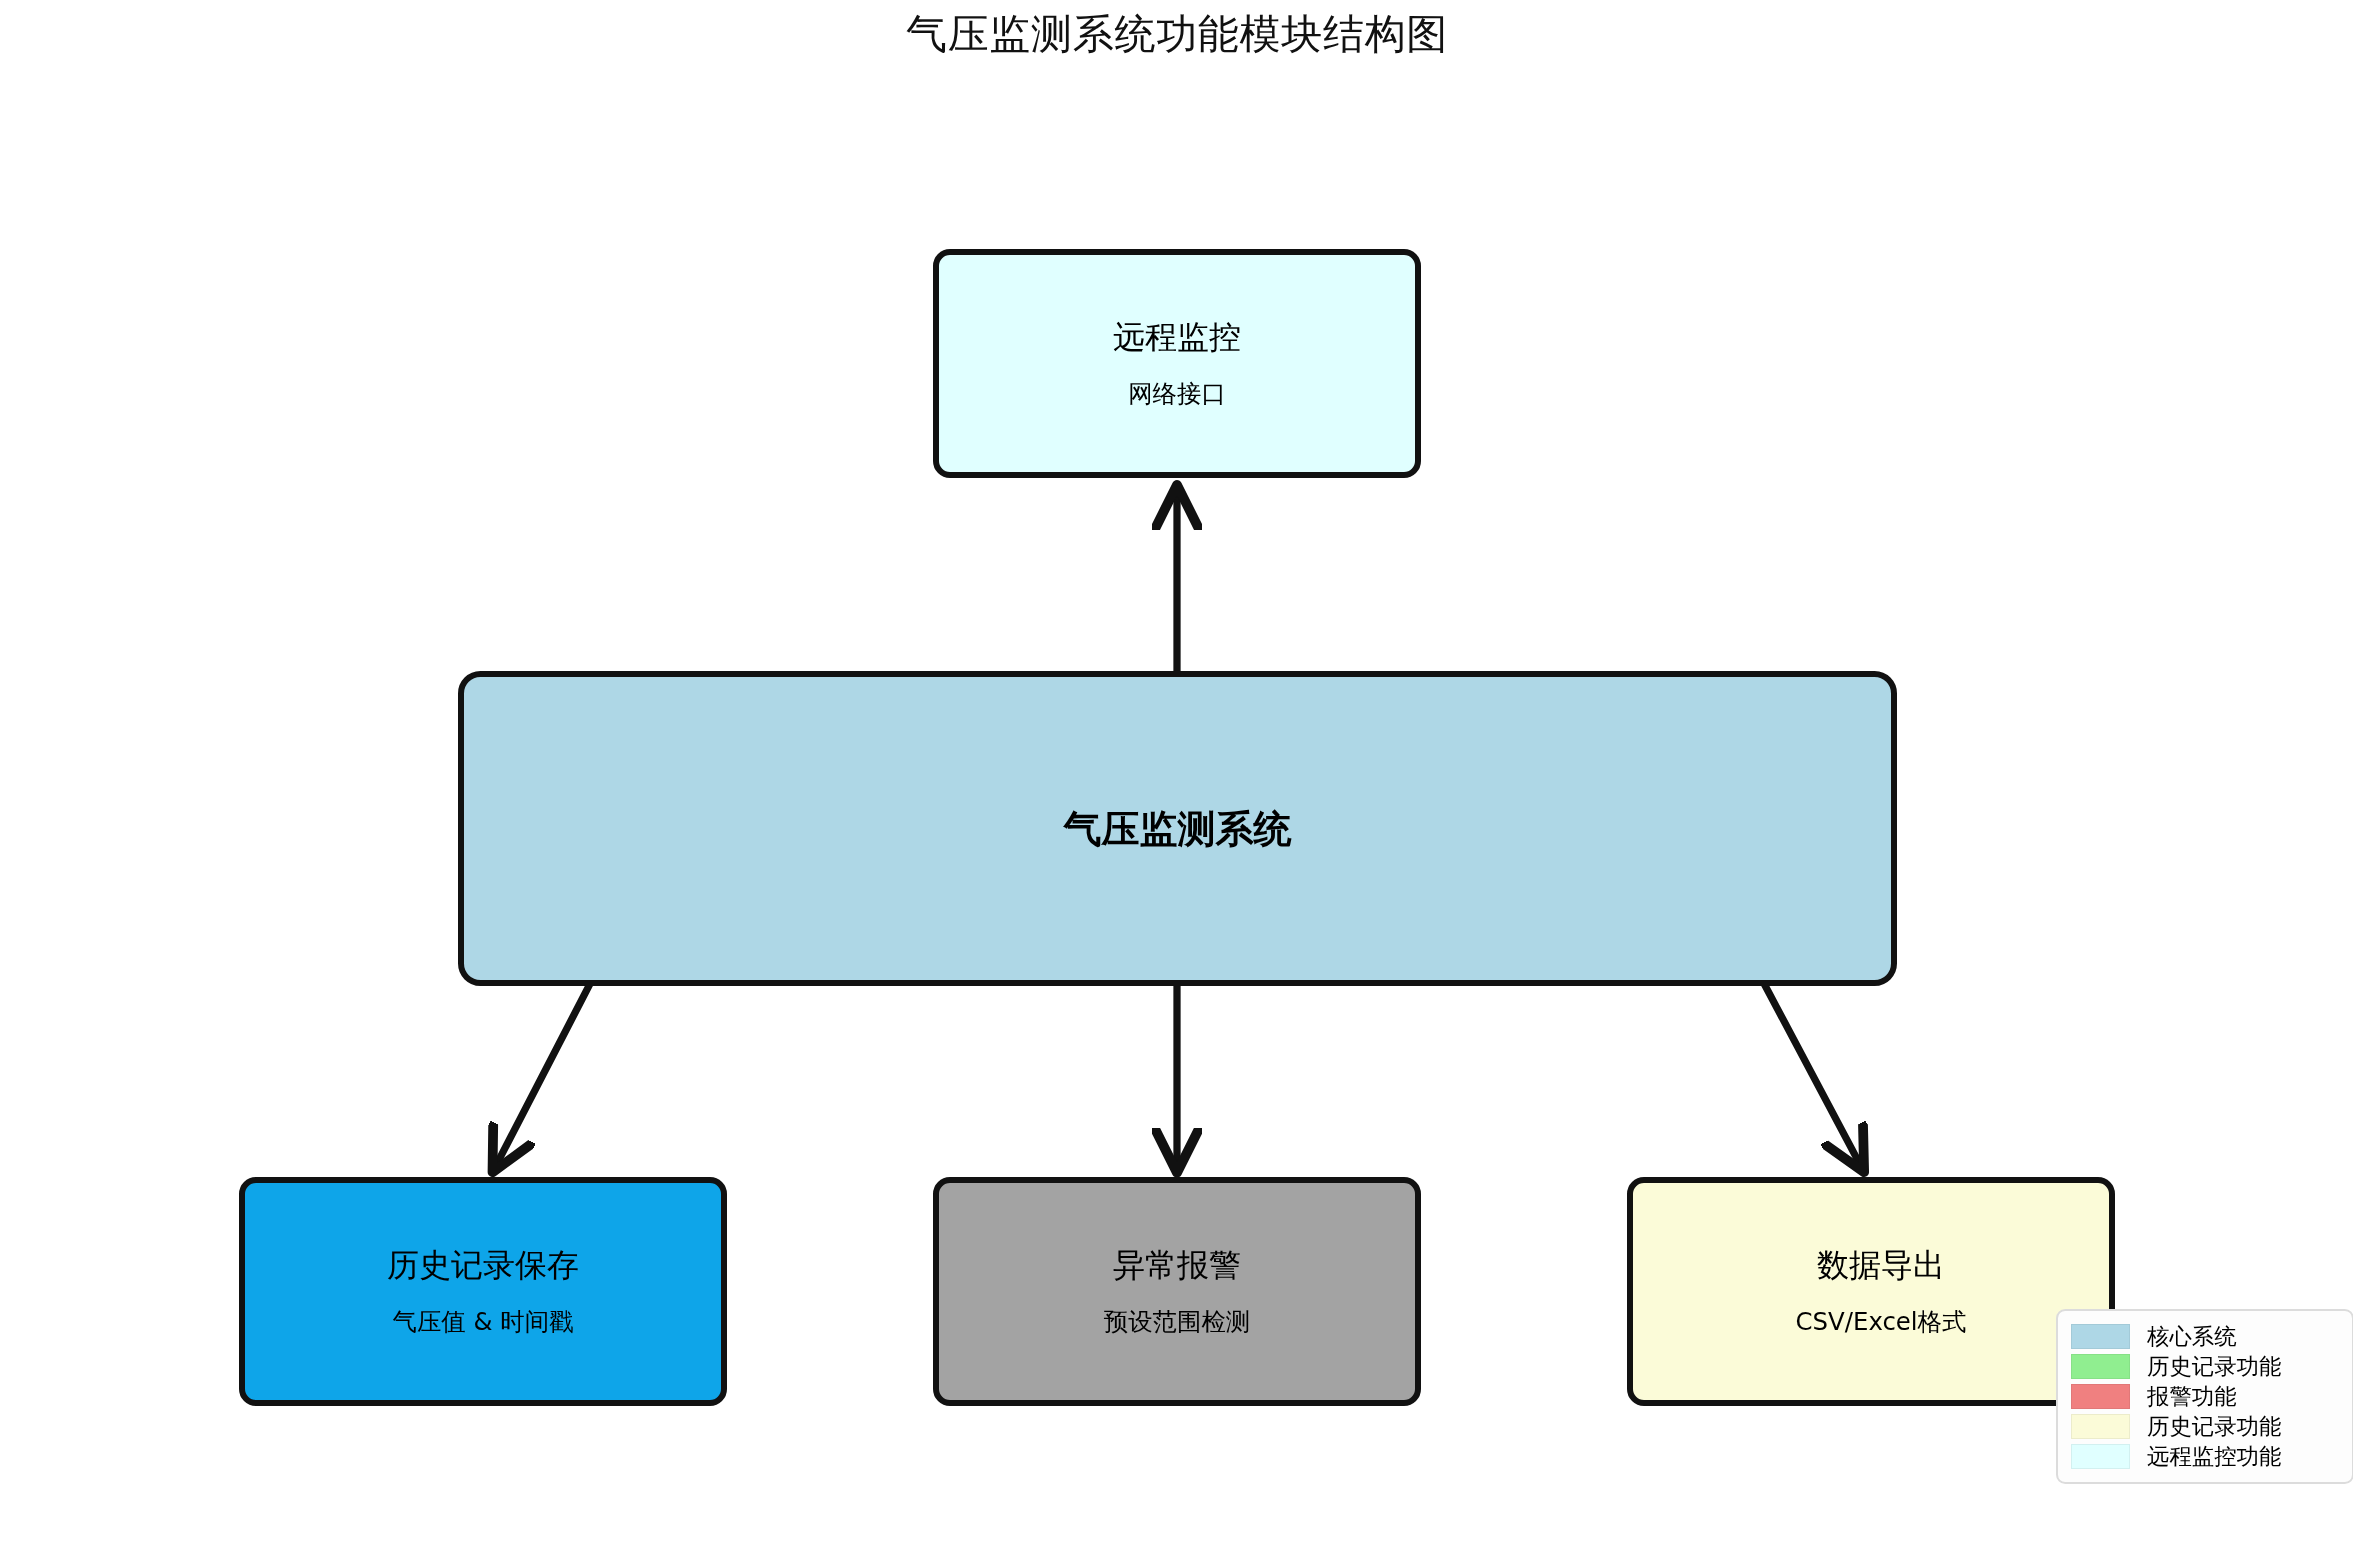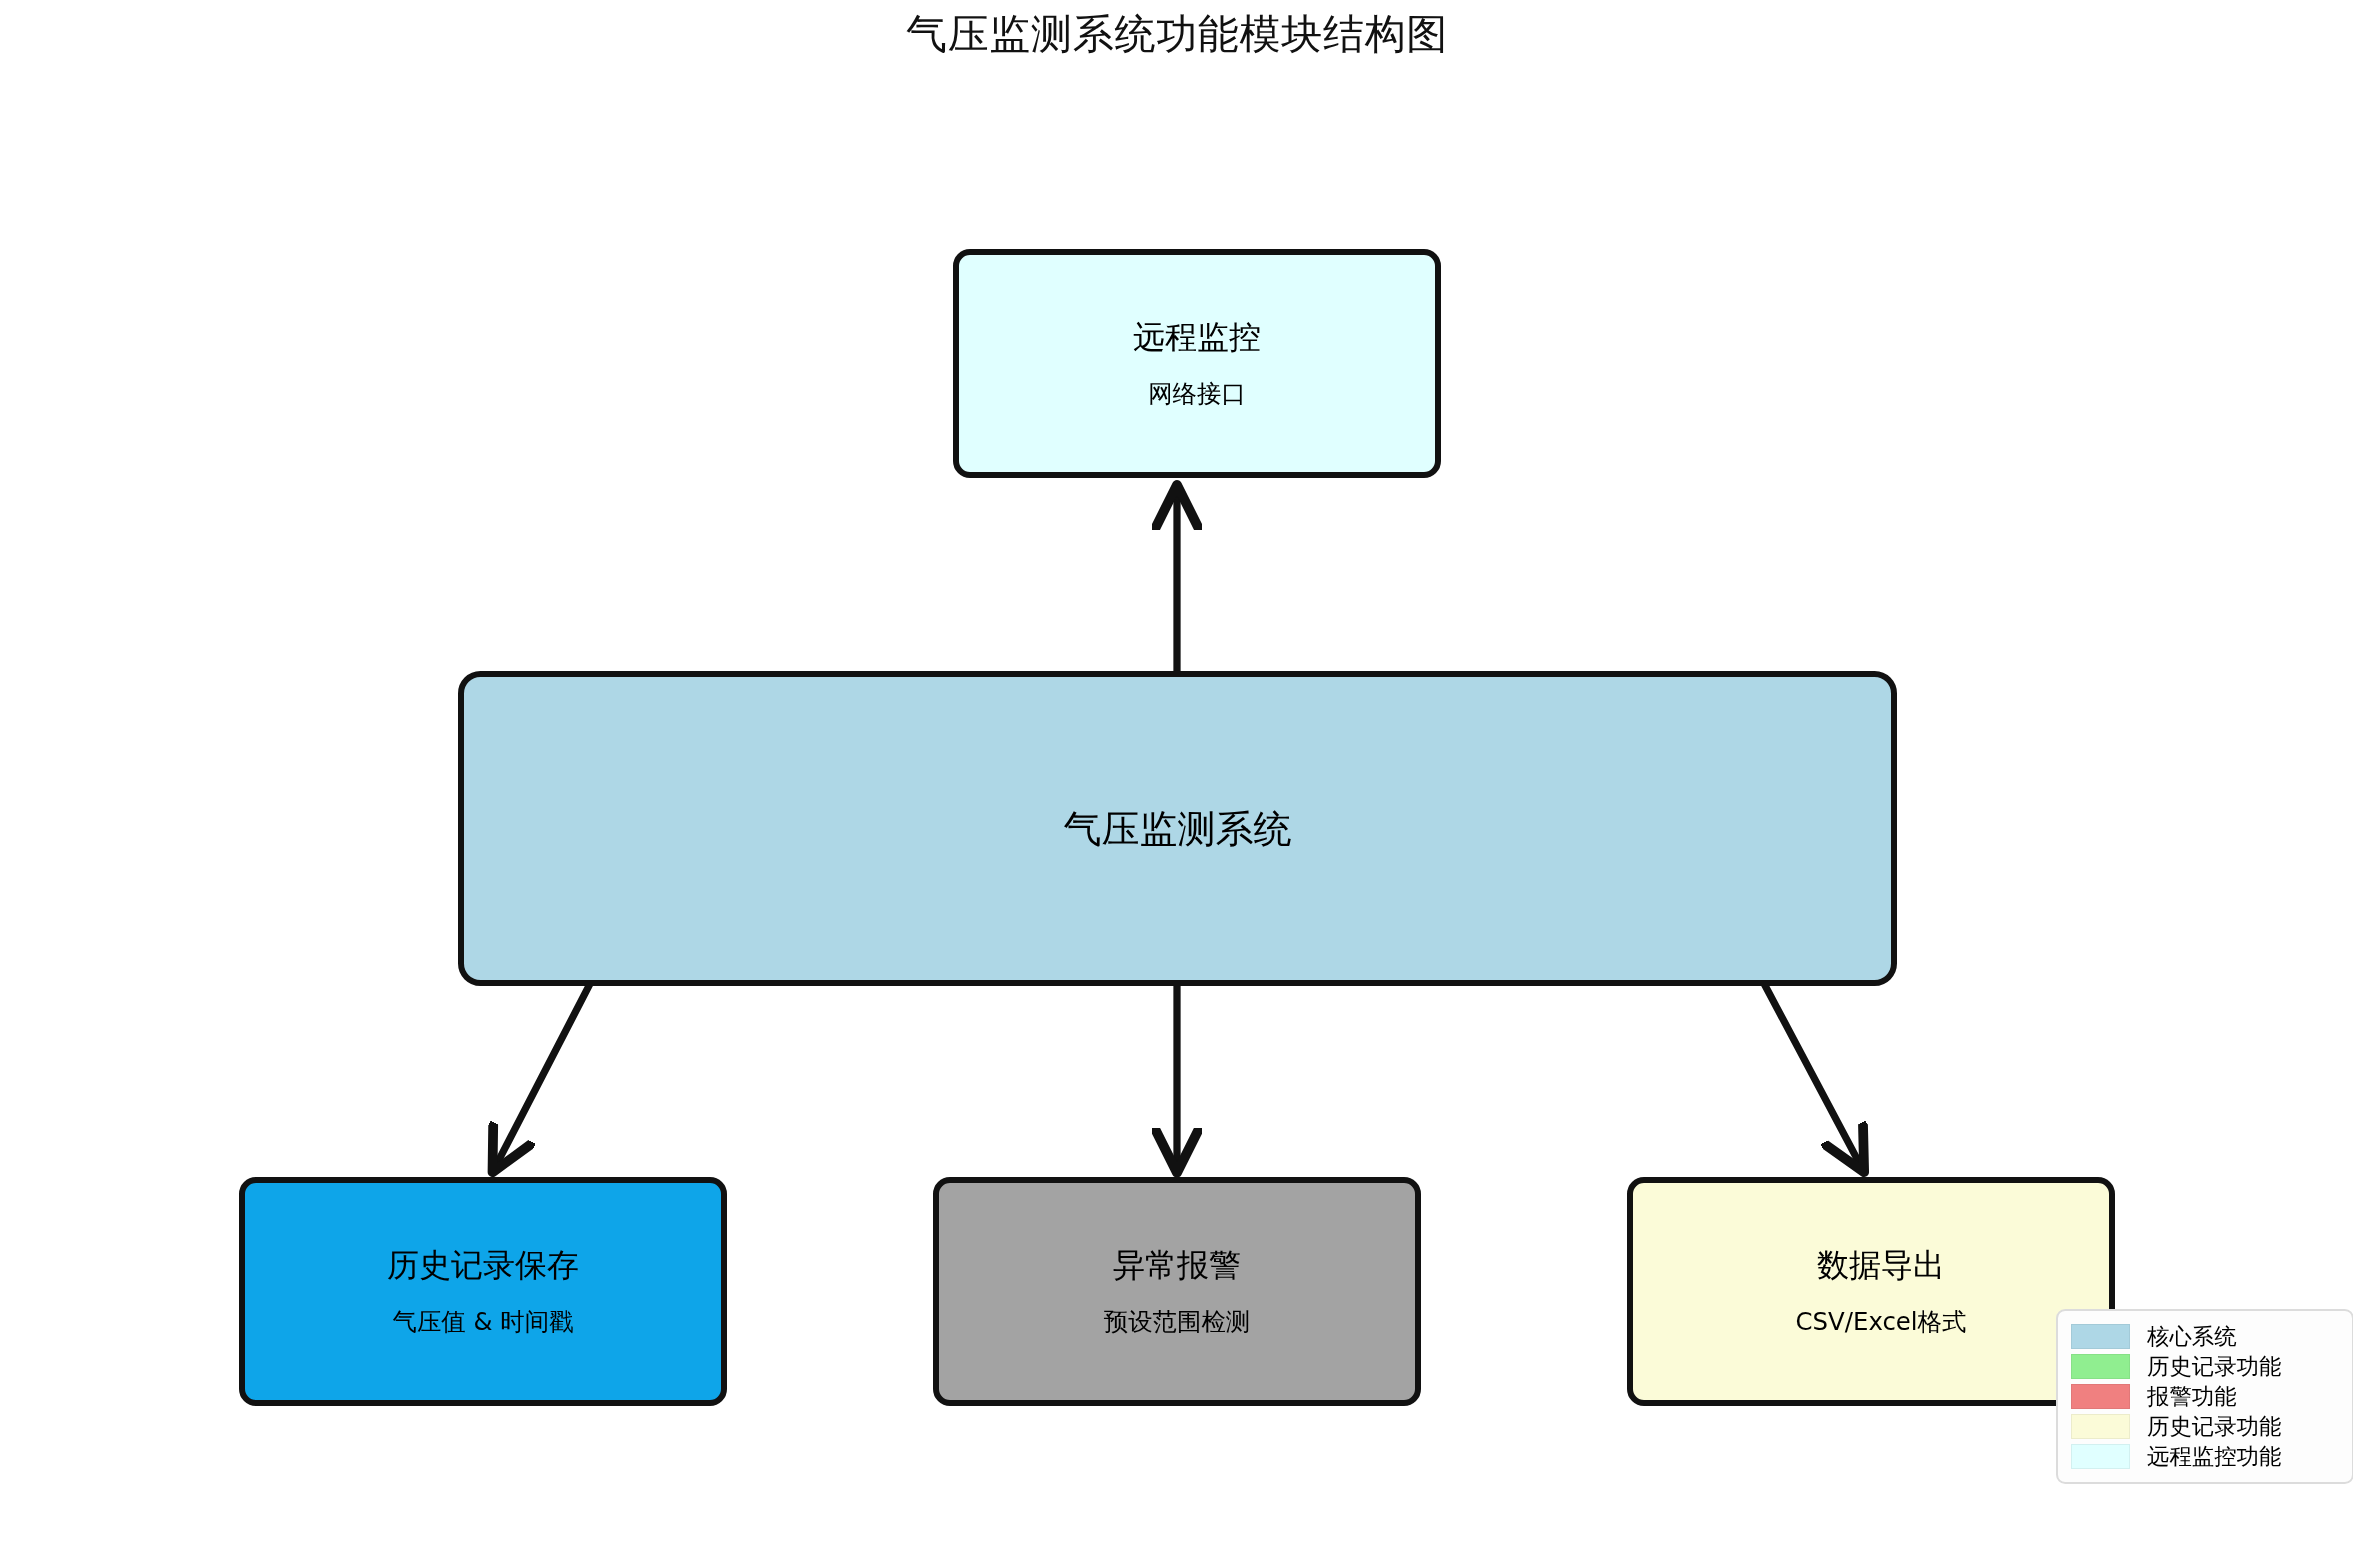--- a/index.html
+++ b/index.html
@@ -60,26 +60,26 @@
     line-height: 1.0;
     margin-top: 29px;
     white-space: nowrap;
   }
 
   .node.central {
     border-radius: 22.4px;
   }
   .node.central .node-title {
     font-size: 38px;
-    font-weight: normal;
+    font-weight: bold;
     margin-top: 0;
   }
 
   
-  #node-remote   { left: 933px; top: 249px;  width: 488px;  height: 229px; margin-left: 20px; }
+  #node-remote   { left: 933px; top: 249px;  width: 488px;  height: 229px; }
   #node-central  { left: 458px;  top: 671px; width: 1439px; height: 315px; }
   #node-history  { left: 239px;  top: 1177px; width: 488px;  height: 229px; }
   #node-alarm    { left: 933px; top: 1177px; width: 488px;  height: 229px; }
   #node-export   { left: 1627px; top: 1177px; width: 488px;  height: 229px; padding-left: 20px; }
 
   
   #arrows {
     position: absolute;
     left: 0; top: 0;
     width: 2354px;

